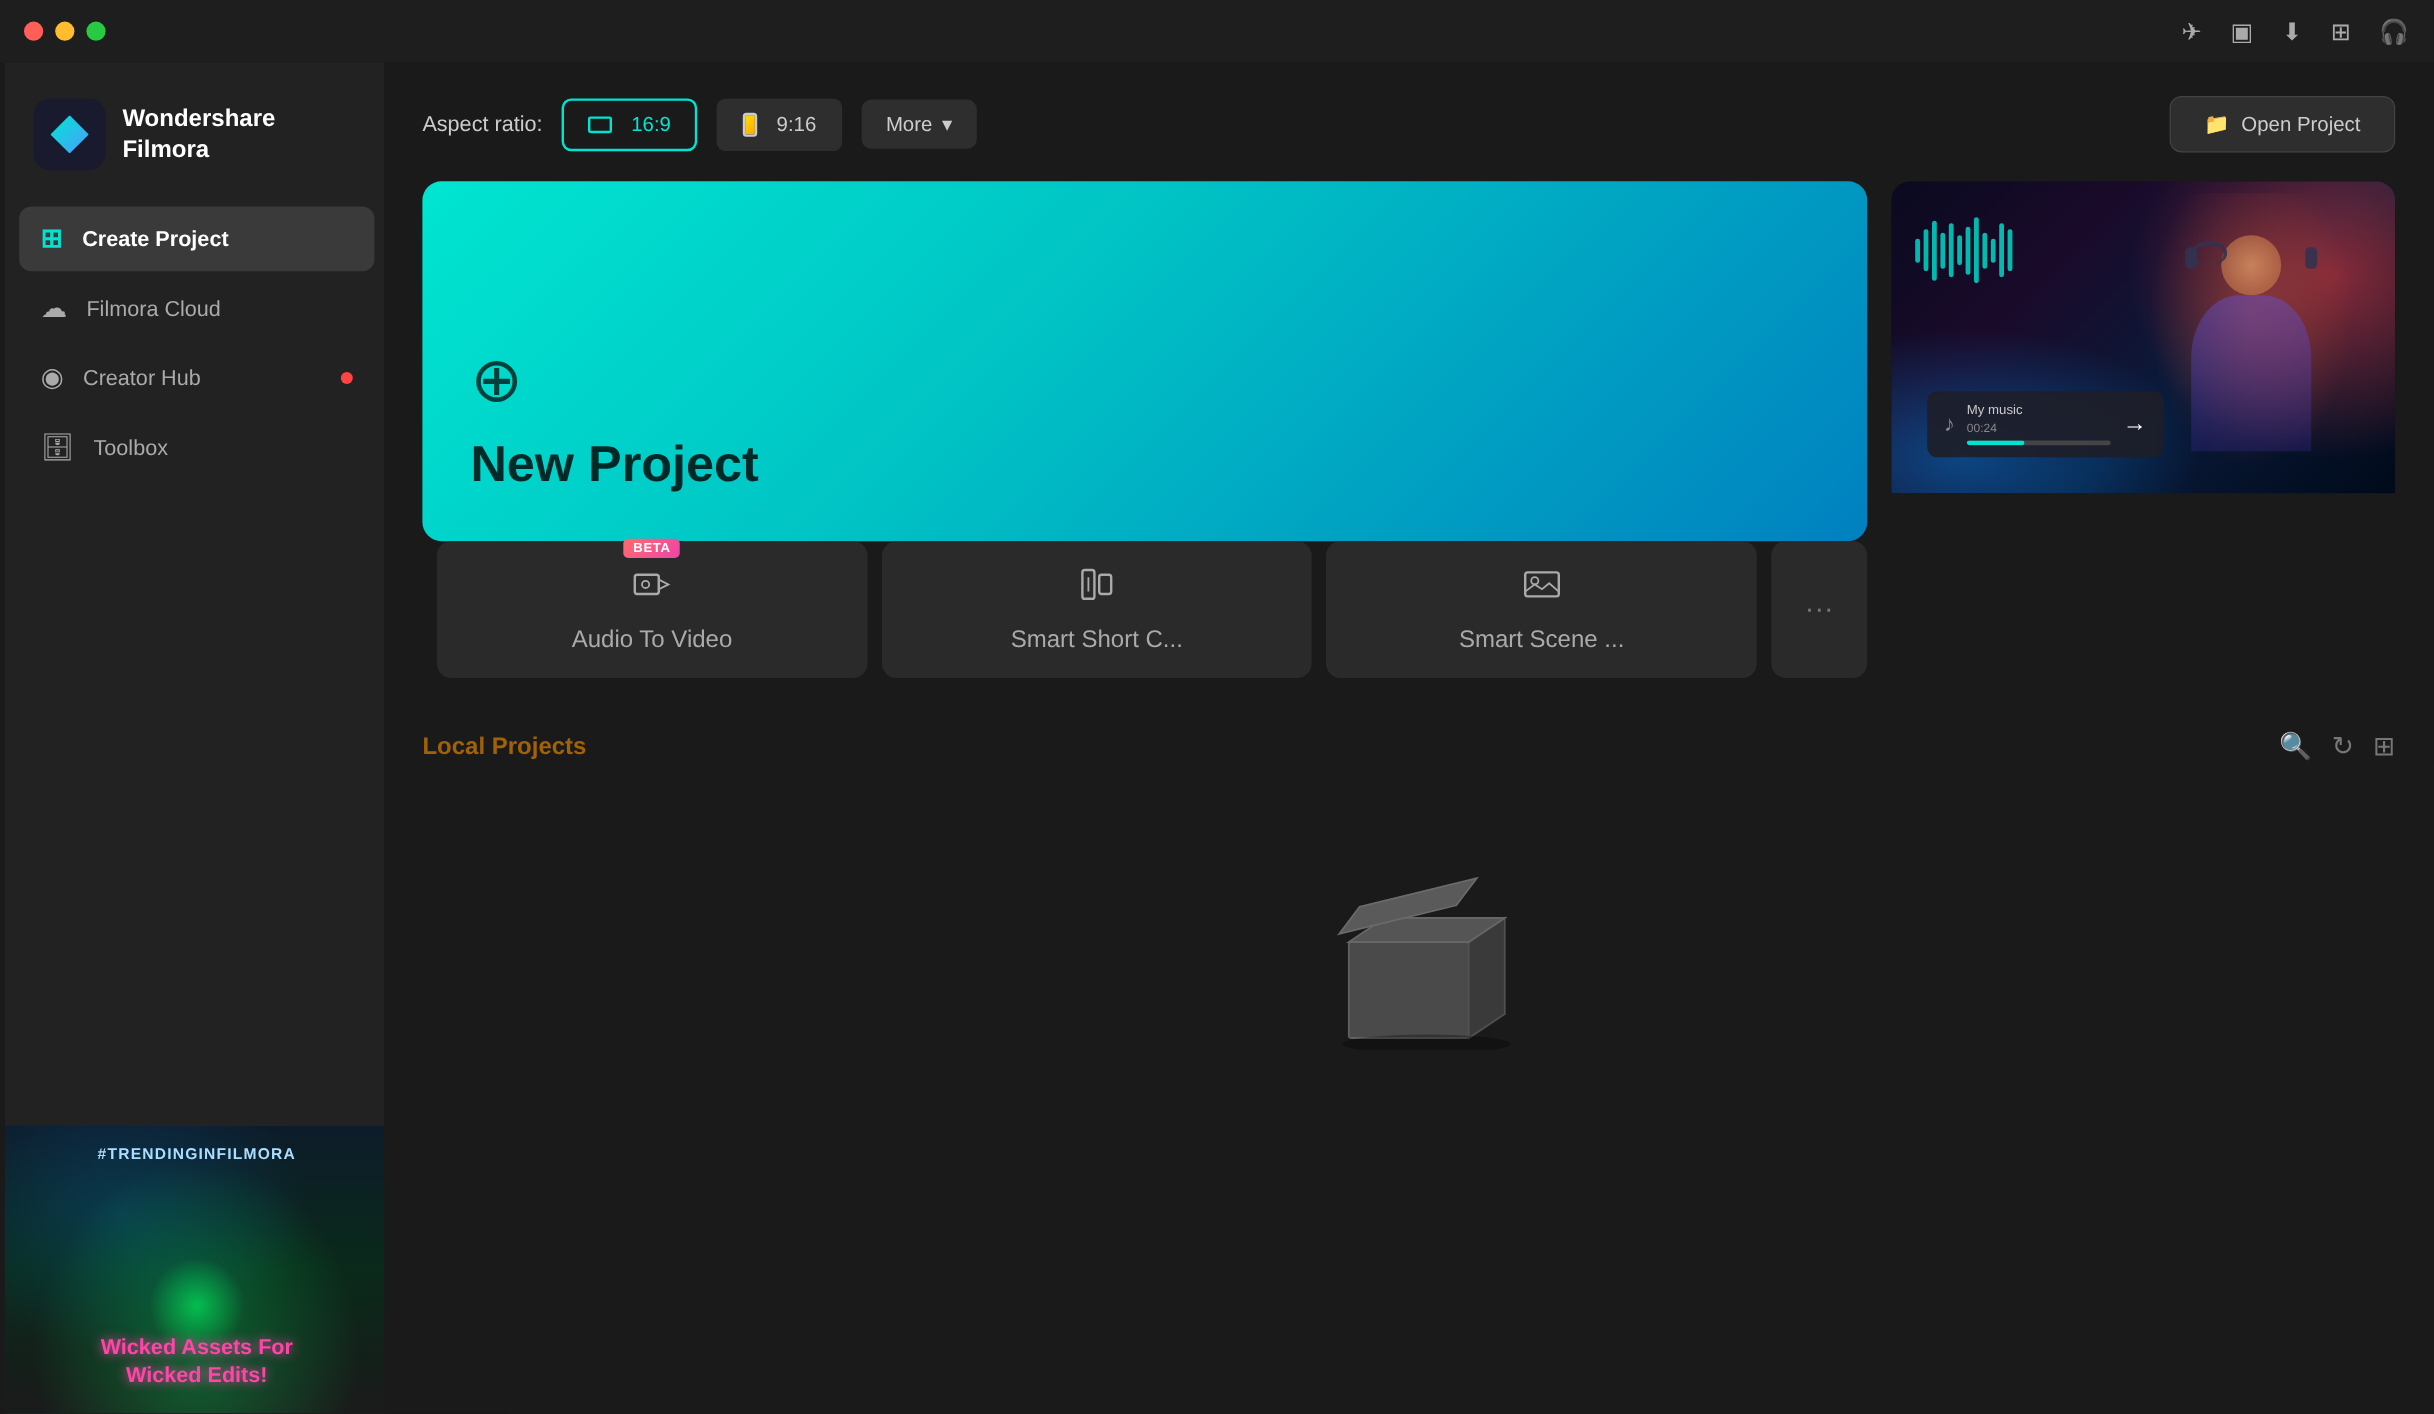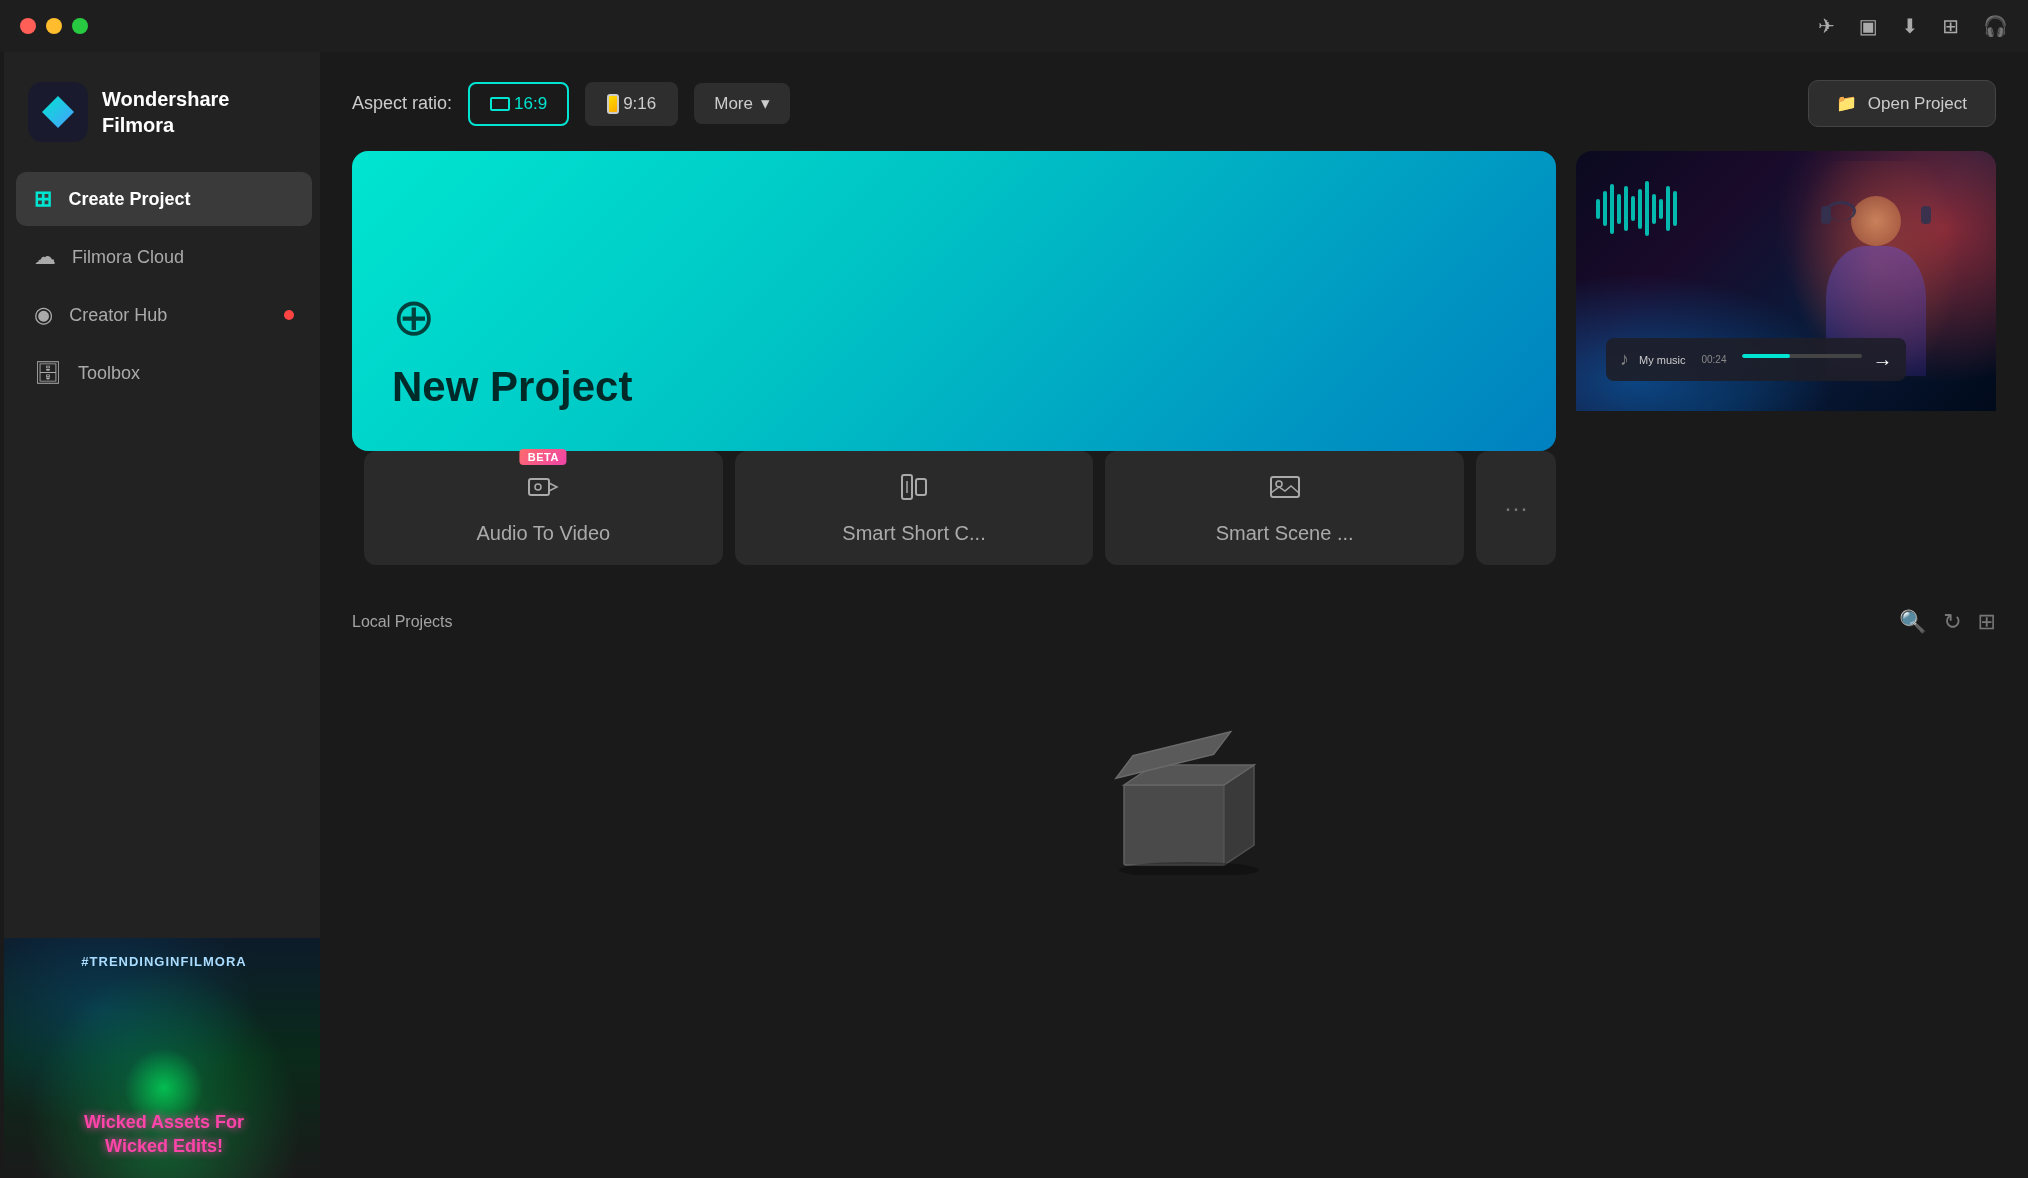--- a/index.html
+++ b/index.html
@@ -205,21 +205,21 @@
       align-items: center;
       gap: 16px;
     }
     .aspect-label {
       font-size: 18px;
       color: #ccc;
     }
     .aspect-btn {
       display: flex;
       align-items: center;
-      gap: 4px;
+      gap: 16px;
       padding: 10px 20px;
       border-radius: 8px;
       cursor: pointer;
       font-size: 17px;
       border: 2px solid transparent;
     }
     .aspect-btn.active {
       border-color: #00e5d1;
       color: #00e5d1;
       background: transparent;
@@ -412,22 +412,22 @@
       align-items: center;
       gap: 10px;
       font-size: 12px;
     }
     .music-note {
       font-size: 18px;
       color: #888;
     }
     .music-info {
       display: flex;
-      flex-direction: row;
-      gap: 16px;
+      flex-direction: column;
+      gap: 4px;
     }
     .music-bar-track {
       width: 120px;
       height: 4px;
       background: #444;
       border-radius: 2px;
       position: relative;
       overflow: hidden;
     }
     .music-bar-fill {
@@ -473,23 +473,23 @@
     .local-projects-section {
       margin-top: 8px;
     }
     .section-header {
       display: flex;
       align-items: center;
       justify-content: space-between;
       margin-bottom: 20px;
     }
     .section-title {
-      font-size: 16px;
-      font-weight: 400;
-      color: #a3a3a3;
+      font-size: 20px;
+      font-weight: 700;
+      color: #a16207;
     }
     .section-actions {
       display: flex;
       gap: 16px;
       align-items: center;
     }
     .section-action-icon {
       font-size: 22px;
       color: #777;
       cursor: pointer;

